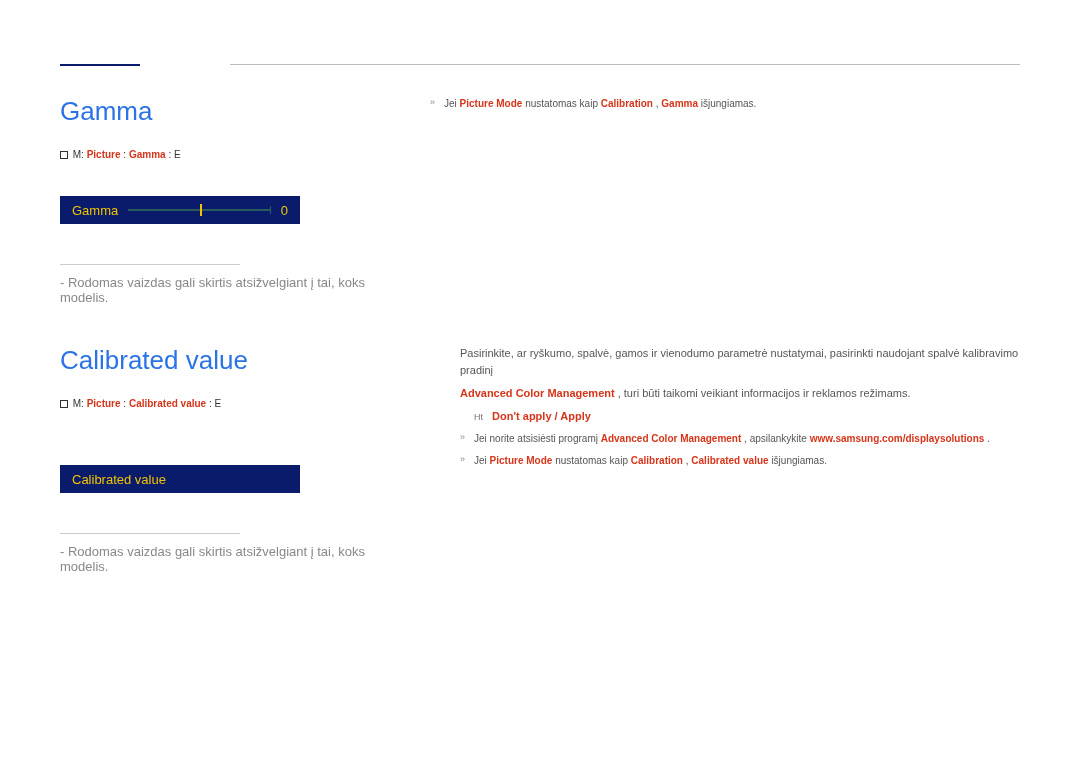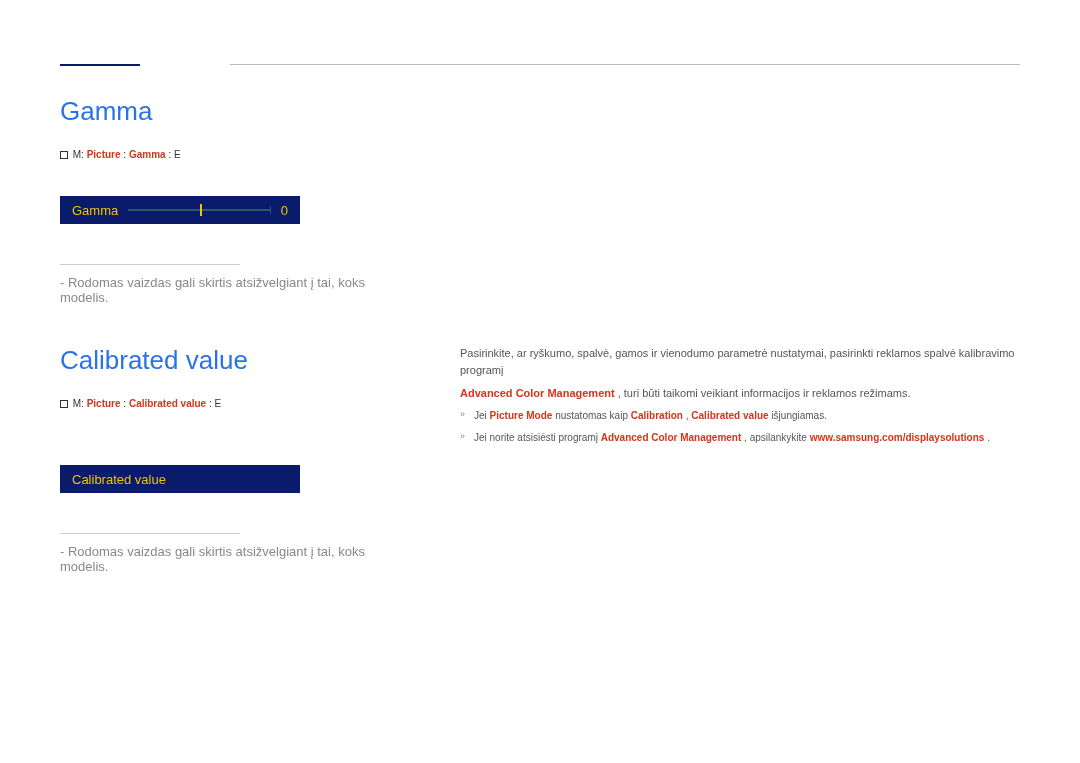--- a/index.html
+++ b/index.html
@@ -170,20 +170,29 @@
           <span class="handle"></span>
           <span class="tick"></span>
         </span>
         <span class="value">0</span>
       </div>
       <div class="divider-short"></div>
       <div class="smallnote">Rodomas vaizdas gali skirtis atsižvelgiant į tai, koks modelis.</div>
     </div>
 
     <div class="right">
+      <div class="bullet">
+        <span>Jei </span>
+        <span class="accent">Picture Mode</span>
+        <span> nustatomas kaip </span>
+        <span class="accent">Calibration</span>
+        <span>, </span>
+        <span class="accent">Gamma</span>
+        <span> išjungiamas.</span>
+      </div>
     </div>
   </div>
 
   <div class="section2">
     <div class="left">
       <div class="title">Calibrated value</div>
       <div class="breadcrumb">
         <span class="icon"></span>
         <span>M:</span>
         <span class="accent">Picture</span>
@@ -192,37 +201,41 @@
         <span>: E</span>
       </div>
       <div class="setting-bar nohandle" style="margin-top:56px">
         <span class="label">Calibrated value</span>
       </div>
       <div class="divider-short"></div>
       <div class="smallnote">Rodomas vaizdas gali skirtis atsižvelgiant į tai, koks modelis.</div>
     </div>
 
     <div class="right">
-      <p>Pasirinkite, ar ryškumo, spalvė, gamos ir vienodumo parametrė nustatymai, pasirinkti reklamos spalvė kalibravimo programį</p>
+      <p>Pasirinkite, ar ryškumo, spalvė, gamos ir vienodumo parametrė nustatymai, pasirinkti naudojant spalvė kalibravimo pradinį</p>
       <p>
         <span class="accent">Advanced Color Management</span>
         <span>, turi būti taikomi veikiant informacijos ir reklamos režimams.</span>
       </p>
+      <div class="options">
+        <span class="kbd">Ht</span>
+        <span class="accent">Don't apply / Apply</span>
+      </div>
+      <div class="bullet">
+        <span>Jei norite atsisiėsti programį </span>
+        <span class="accent">Advanced Color Management</span>
+        <span>, apsilankykite </span>
+        <span class="accent">www.samsung.com/displaysolutions</span>
+        <span>.</span>
+      </div>
       <div class="bullet">
         <span>Jei </span>
         <span class="accent">Picture Mode</span>
         <span> nustatomas kaip </span>
         <span class="accent">Calibration</span>
         <span>, </span>
         <span class="accent">Calibrated value</span>
         <span> išjungiamas.</span>
       </div>
-      <div class="bullet">
-        <span>Jei norite atsisiėsti programį </span>
-        <span class="accent">Advanced Color Management</span>
-        <span>, apsilankykite </span>
-        <span class="accent">www.samsung.com/displaysolutions</span>
-        <span>.</span>
-      </div>
     </div>
   </div>
 
 </div>
 
 </body></html>

